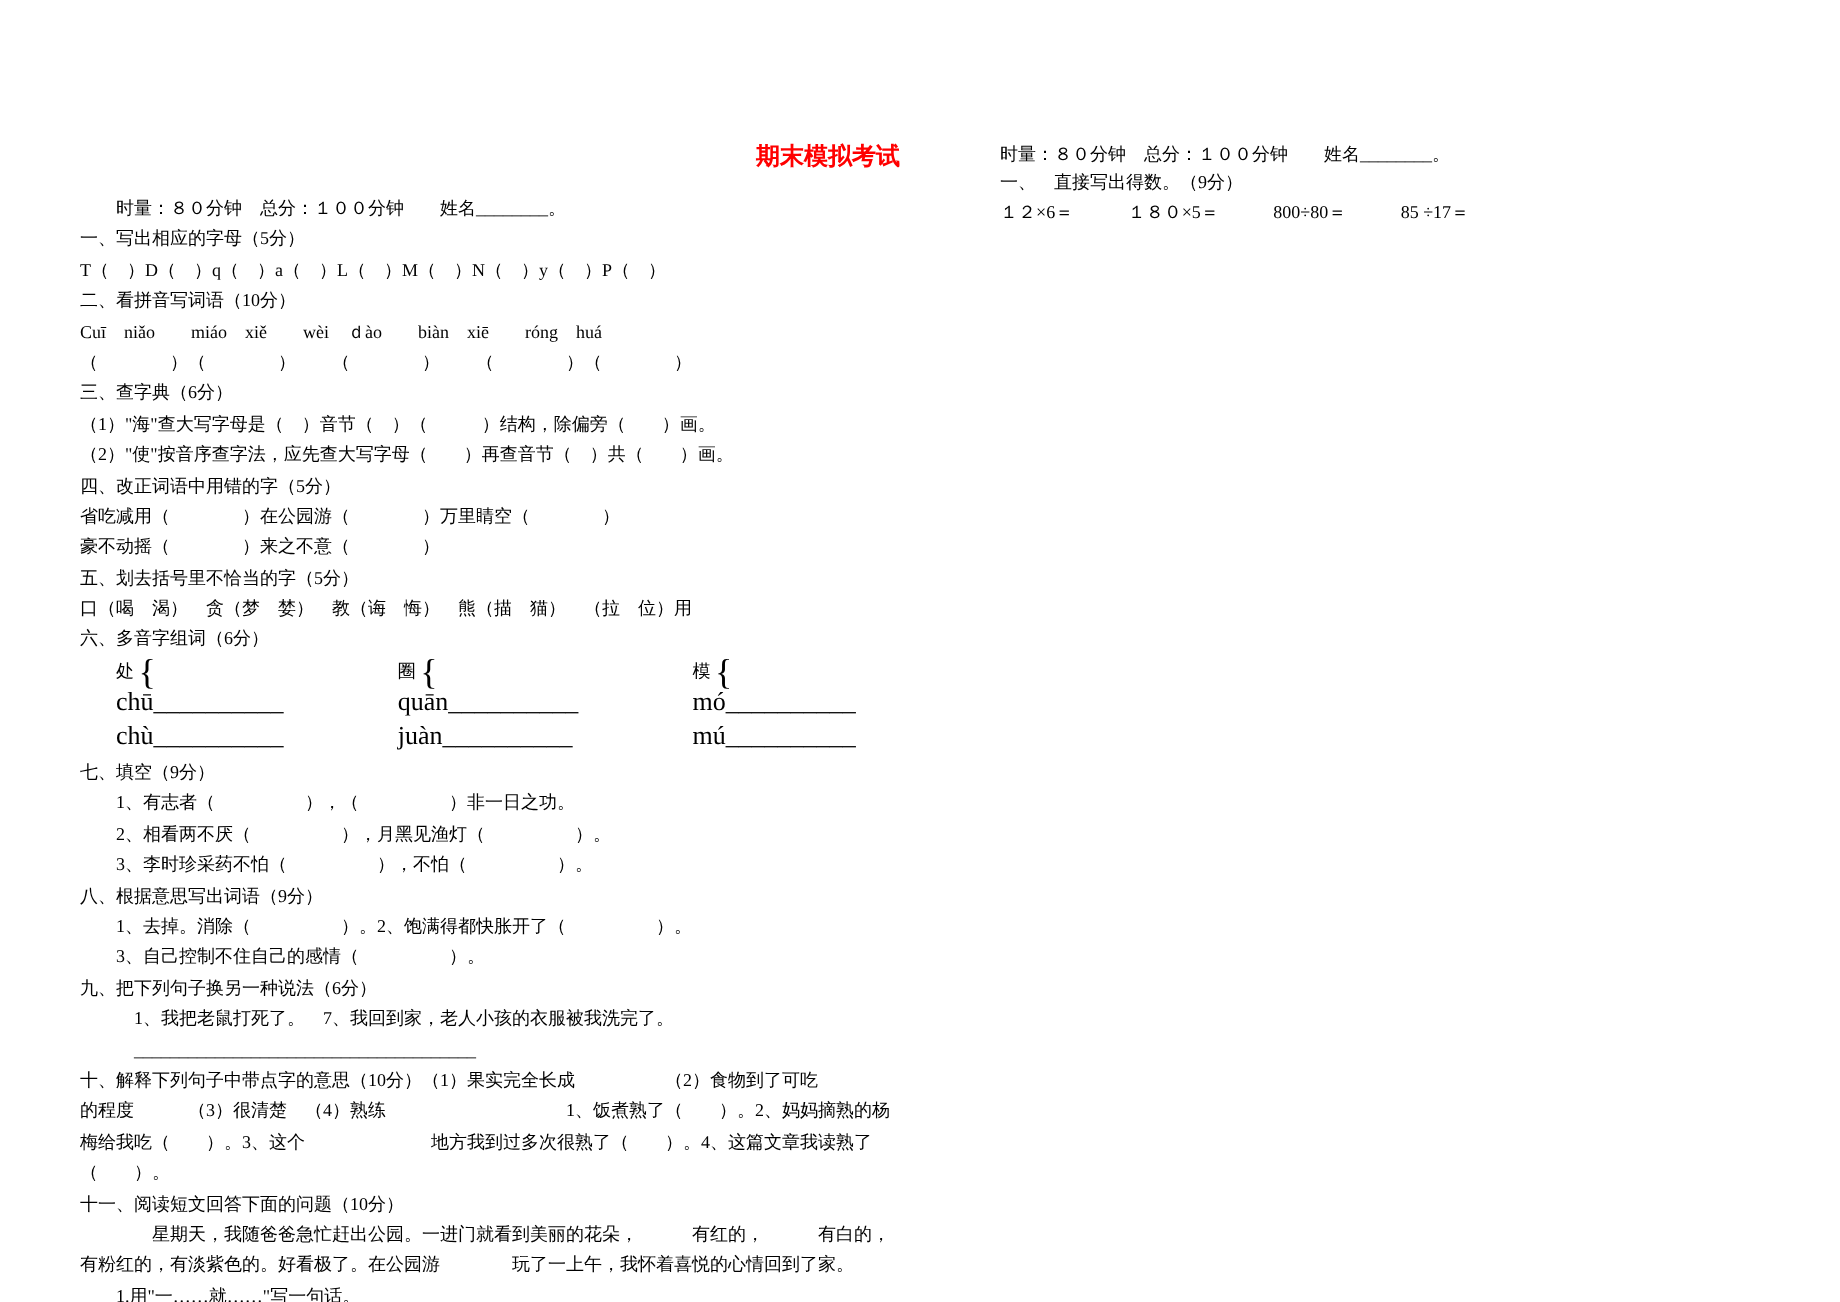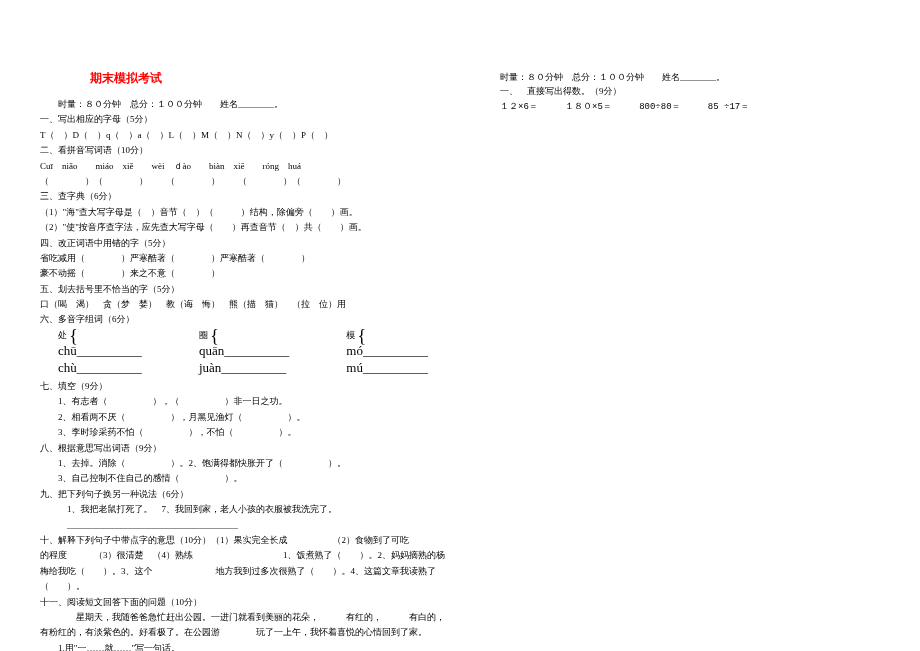--- a/index.html
+++ b/index.html
@@ -27,21 +27,21 @@
       padding: 70px 30px 10px 40px;
     }
     .right-column {
       width: 440px;
       padding: 70px 20px 10px 20px;
     }
     .title {
       color: #ff0000;
       font-size: 12px;
       font-weight: bold;
-      text-align: left;
+      text-align: right;
       margin-bottom: 10px;
       margin-left: 50px;
     }
     .line {
       line-height: 1.6;
       white-space: nowrap;
       margin-bottom: 1px;
     }
     .indent1 {
       padding-left: 18px;
@@ -68,21 +68,20 @@
       display: block;
       min-width: 50px;
     }
     .right-line {
       line-height: 1.6;
       white-space: nowrap;
     }
     .math-eq {
       display: inline-block;
       margin-right: 25px;
-      font-family: Liberation Mono, monospace;
     }
   </style>
 </head>
 <body>
 
 <div class="page-container">
   <div class="left-column">
     <div class="title">期末模拟考试</div>
 
     <div class="line indent1">时量：８０分钟　总分：１００分钟　　姓名________。</div>
@@ -91,21 +90,21 @@
 
     <div class="line">二、看拼音写词语（10分）</div>
     <div class="line">Cuī　niǎo　　miáo　xiě　　wèi　ｄào　　biàn　xiē　　róng　huá</div>
     <div class="line">（　　　　）（　　　　）　　（　　　　）　　（　　　　）（　　　　）</div>
 
     <div class="line">三、查字典（6分）</div>
     <div class="line">（1）"海"查大写字母是（　）音节（　）（　　　）结构，除偏旁（　　）画。</div>
     <div class="line">（2）"使"按音序查字法，应先查大写字母（　　）再查音节（　）共（　　）画。</div>
 
     <div class="line">四、改正词语中用错的字（5分）</div>
-    <div class="line">省吃减用（　　　　）严寒酷著（　　　　）严寒酷著（　　　　）</div>
+    <div class="line">省吃减用（　　　　）在公园游（　　　　）万里睛空（　　　　）</div>
     <div class="line">豪不动摇（　　　　）来之不意（　　　　）</div>
 
     <div class="line">五、划去括号里不恰当的字（5分）</div>
     <div class="line">口（喝　渴）　贪（梦　婪）　教（诲　悔）　熊（描　猫）　（拉　位）用</div>
 
     <div class="line">六、多音字组词（6分）</div>
 
     <div class="brace-section">
       <span style="margin-left:18px;">
         <span>处</span>

